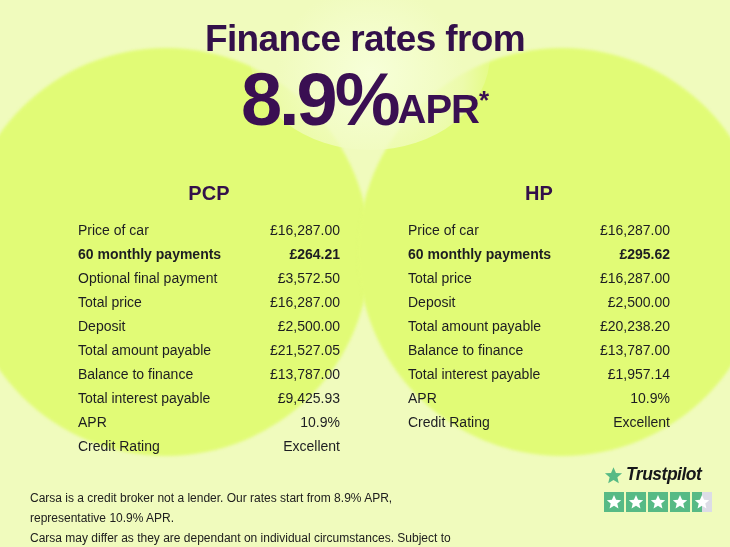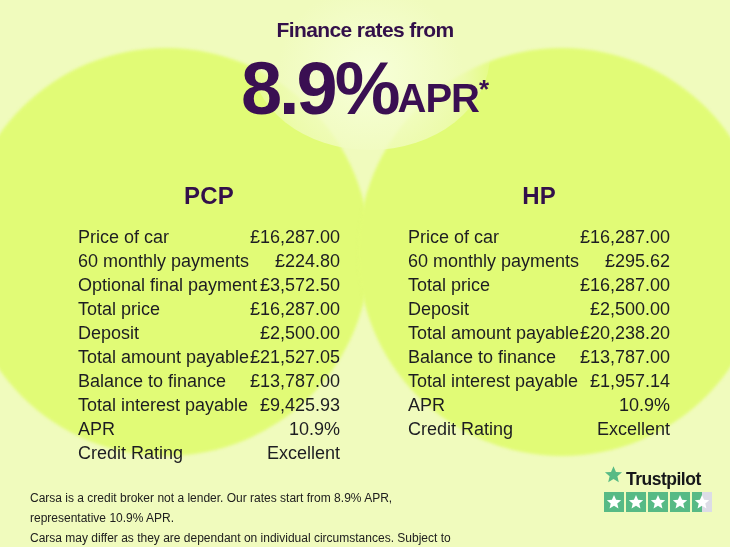--- a/index.html
+++ b/index.html
@@ -48,28 +48,28 @@
   #header {
     position: absolute;
     left: 0;
     top: 0;
     width: 730px;
     text-align: center;
   }
   #headline {
     margin: 0;
     padding-top: 17px;
-    font-size: 21px;
+    font-size: 37px;
     font-weight: 700;
     letter-spacing: -0.6px;
     color: #33104a;
     line-height: 1.2;
   }
   #rate-line {
-    margin: 8px;
+    margin: 0;
     padding-top: 2px;
     color: #3a0f52;
     white-space: nowrap;
     line-height: 1;
   }
   #rate-value {
     font-size: 74px;
     font-weight: 800;
     letter-spacing: -3px;
     color: #3a0f52;
@@ -93,38 +93,38 @@
   .plan {
     position: absolute;
     top: 182px;
   }
   #plan-pcp { left: 78px; width: 262px; }
   #plan-hp  { left: 408px; width: 262px; }
 
   .plan-title {
     margin: 0 0 17px 0;
     text-align: center;
-    font-size: 24px;
+    font-size: 20px;
     font-weight: 700;
     letter-spacing: 0.2px;
     color: #33104a;
   }
   .rows { display: block; }
   .row {
     display: flex;
     justify-content: space-between;
     align-items: baseline;
     height: 24px;
-    font-size: 18px;
+    font-size: 14px;
     color: #1d1d22;
     white-space: nowrap;
   }
   .row .lbl { text-align: left; }
   .row .val { text-align: right; }
-  .row.bold .lbl, .row.bold .val { font-weight: 400; }
+  .row.bold .lbl, .row.bold .val { font-weight: 700; }
 
   
   #disclaimer {
     position: absolute;
     left: 30px;
     top: 489px;
     width: 430px;
     font-size: 12px;
     line-height: 1.65;
     color: #20201f;
@@ -132,23 +132,24 @@
   #disclaimer p { margin: 0; }
 
   #trustpilot {
     position: absolute;
     left: 604px;
     top: 466px;
     width: 112px;
   }
   #tp-wordmark {
     display: flex;
-    align-items: flex-end;
+    align-items: flex-start;
     gap: 3px;
     height: 22px;
+    font-style: italic;
   }
   #tp-name {
     font-size: 17.5px;
     font-weight: 700;
     letter-spacing: -0.5px;
     color: #16171a;
     line-height: 1;
   }
   #tp-stars {
     display: flex;
@@ -195,21 +196,21 @@
 
   <div class="plan" id="plan-pcp">
     <div class="plan-title">PCP</div>
     <div class="rows">
       <div class="row">
         <span class="lbl">Price of car</span>
         <span class="val">£16,287.00</span>
       </div>
       <div class="row bold">
         <span class="lbl">60 monthly payments</span>
-        <span class="val">£224.80</span>
+        <span class="val">£264.21</span>
       </div>
       <div class="row">
         <span class="lbl">Optional final payment</span>
         <span class="val">£3,572.50</span>
       </div>
       <div class="row">
         <span class="lbl">Total price</span>
         <span class="val">£16,287.00</span>
       </div>
       <div class="row">

